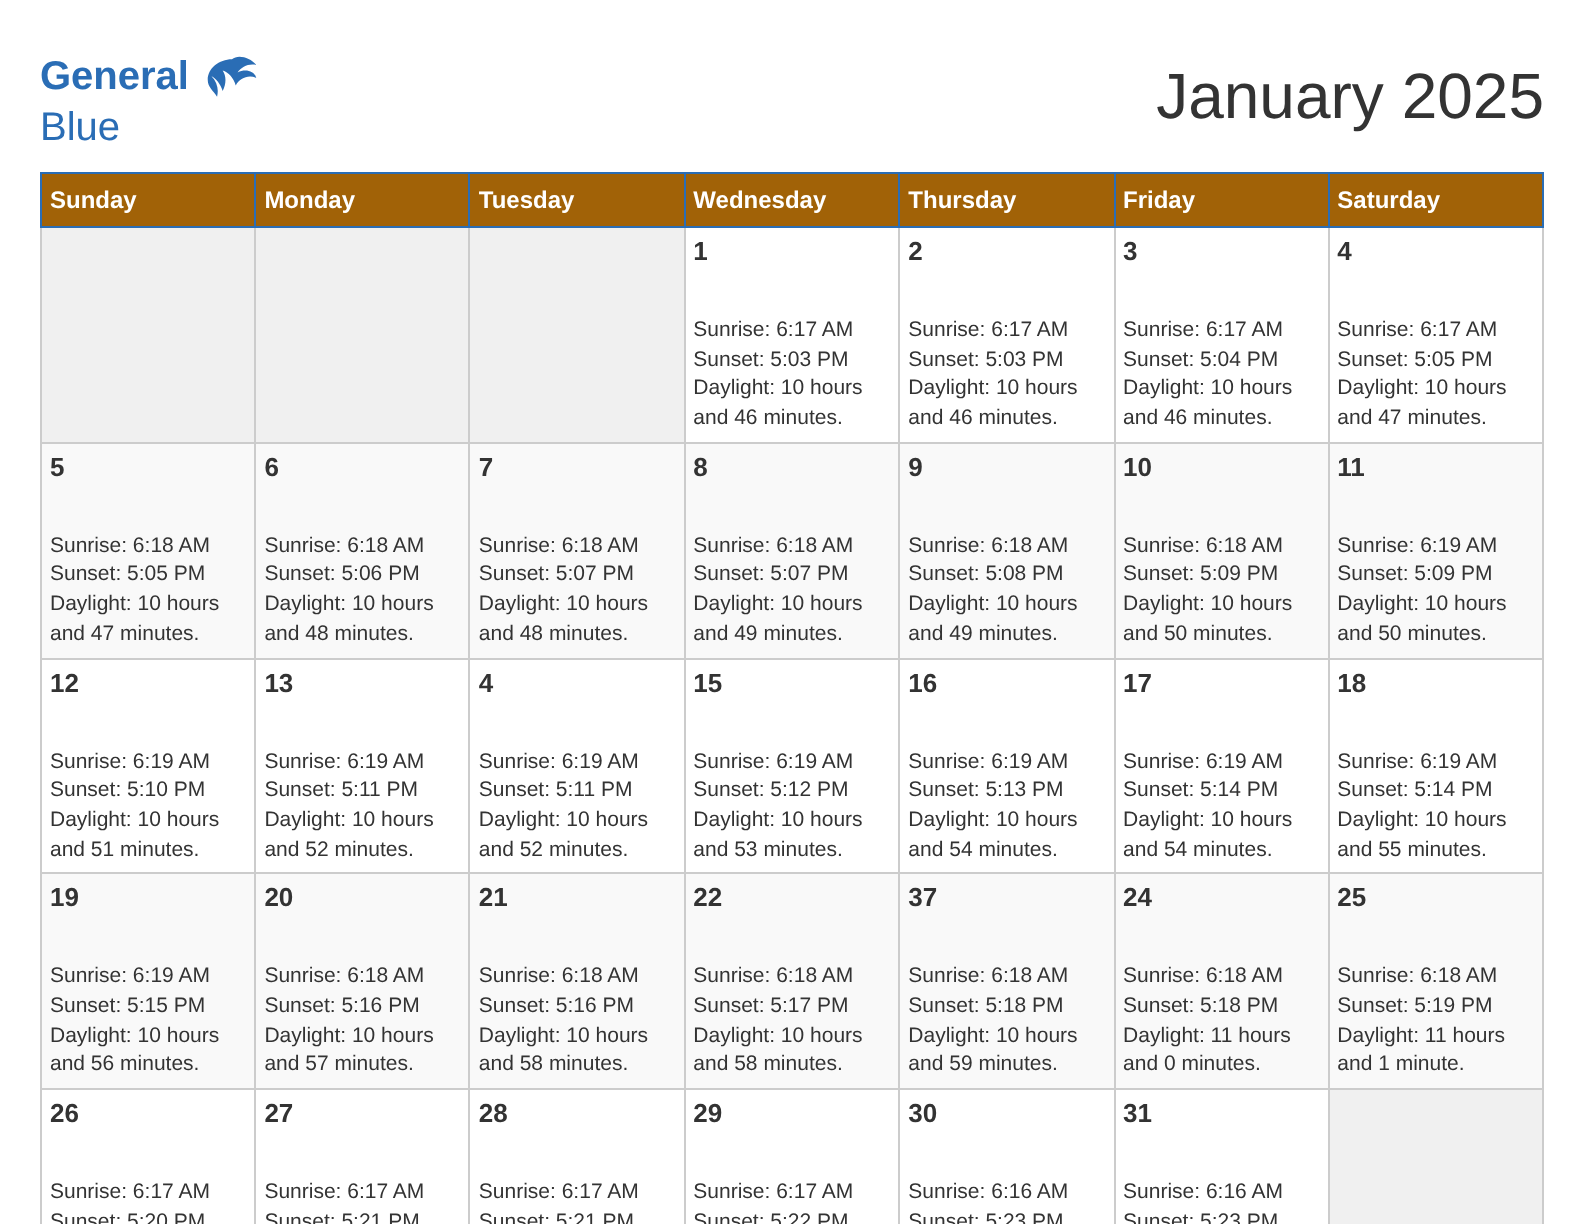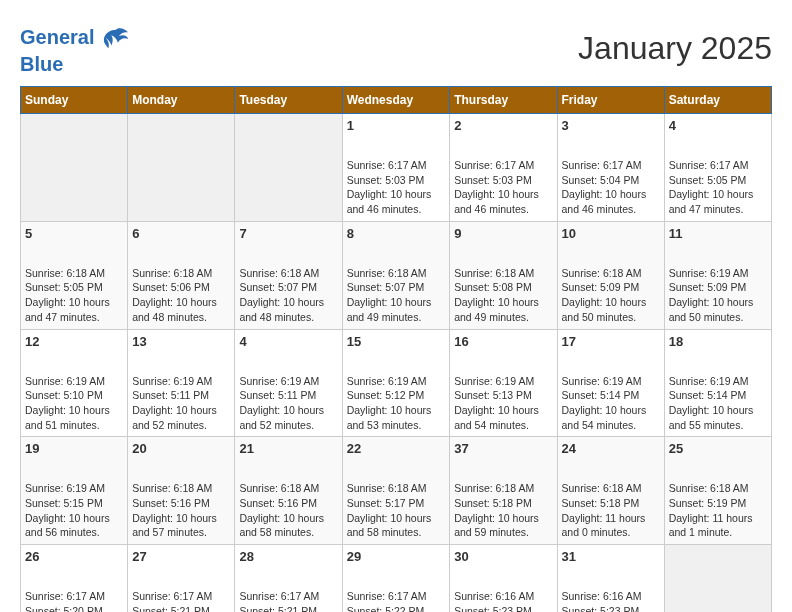--- a/index.html
+++ b/index.html
@@ -86,21 +86,21 @@
   <div class="logo">
     <div>
       <div style="display:flex;align-items:center;">
         <div>
           <div style="font-size:20px;font-weight:bold;color:#333;line-height:1.15;">
             <span style="color:#2a6db5;">General</span>
             <svg class="logo-icon" viewBox="0 0 30 30" style="vertical-align:middle;display:inline-block;">
               <path d="M15 5 C18 2, 25 4, 28 8 C24 7, 20 9, 18 12 C22 10, 27 11, 28 15 C24 13, 19 15, 17 19 C16 15, 13 12, 10 11 C12 14, 12 18, 10 22 C9 18, 6 15, 4 14 C7 17, 8 21, 7 25 C5 22, 2 20, 2 16 C2 10, 8 5, 15 5Z" fill="#2a6db5"></path>
             </svg>
           </div>
-          <div style="font-size:20px;font-weight:bold;color:#2a6db5;line-height:1.15;">Blue</div>
+          <div style="font-size:20px;font-weight:normal;color:#2a6db5;line-height:1.15;">Blue</div>
         </div>
       </div>
     </div>
   </div>
   <div class="title-block">
     <div class="main-title">January 2025</div>
   </div>
 </div>
 
 <table class="calendar">

